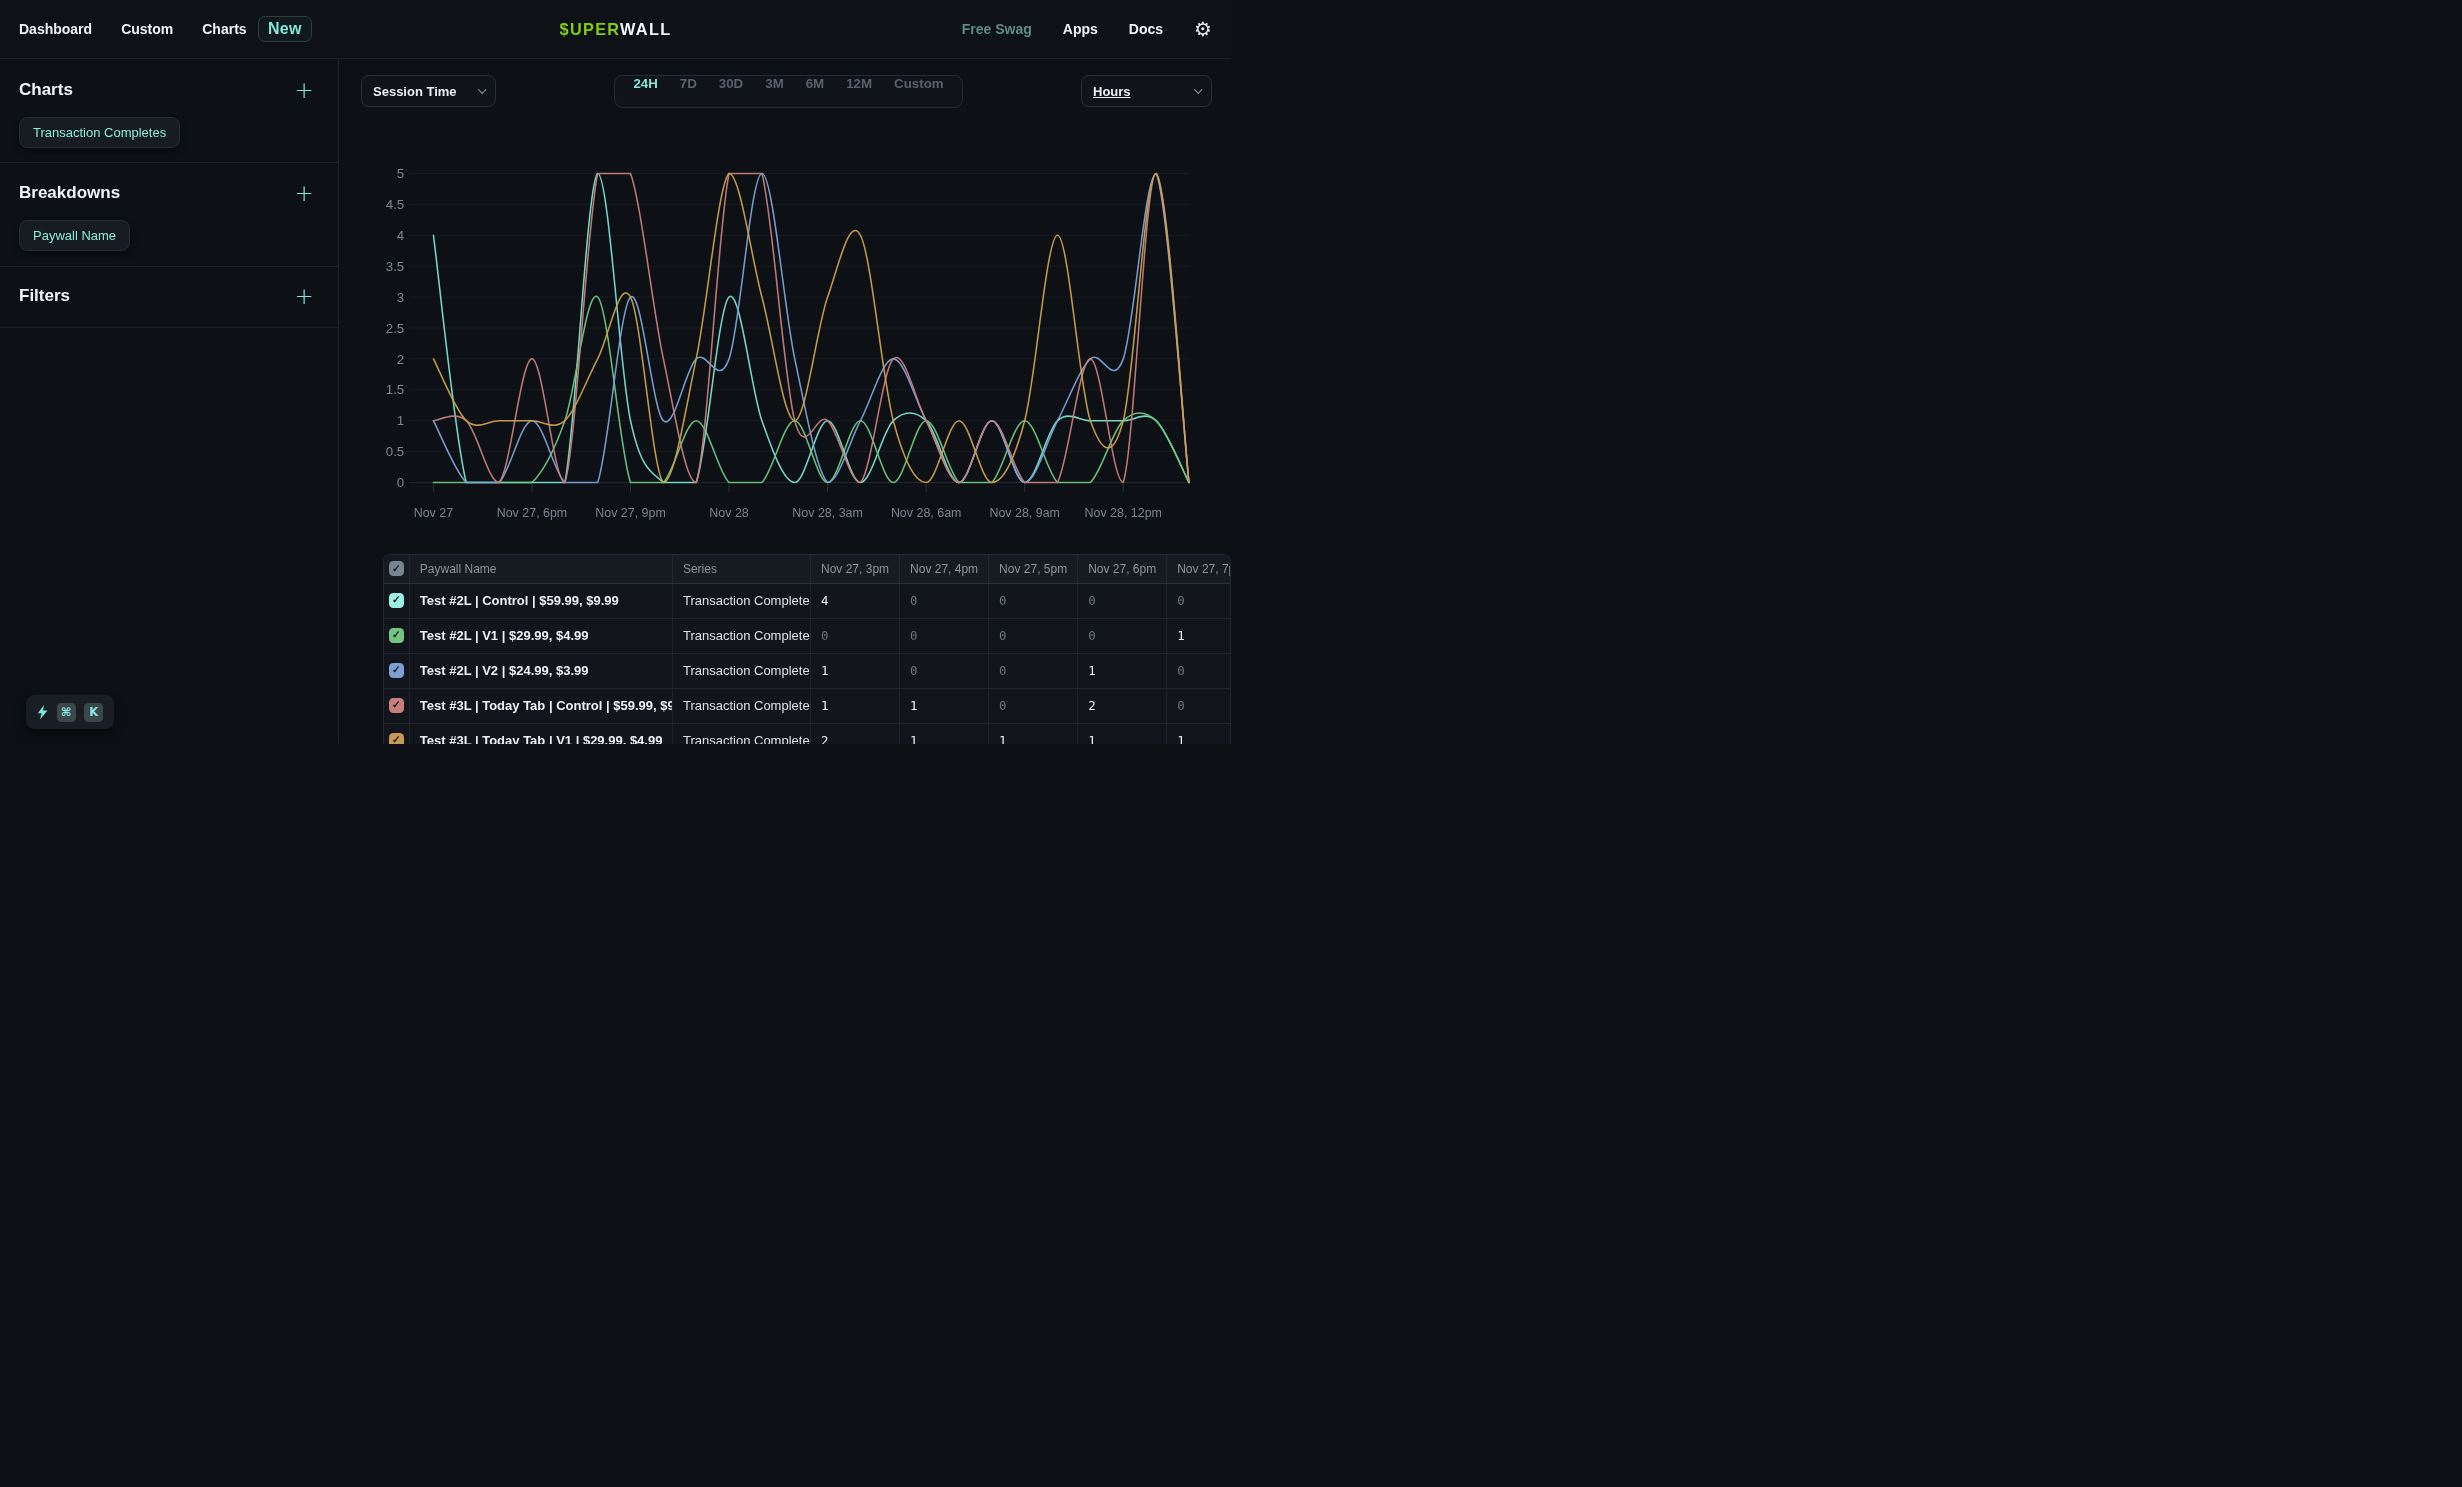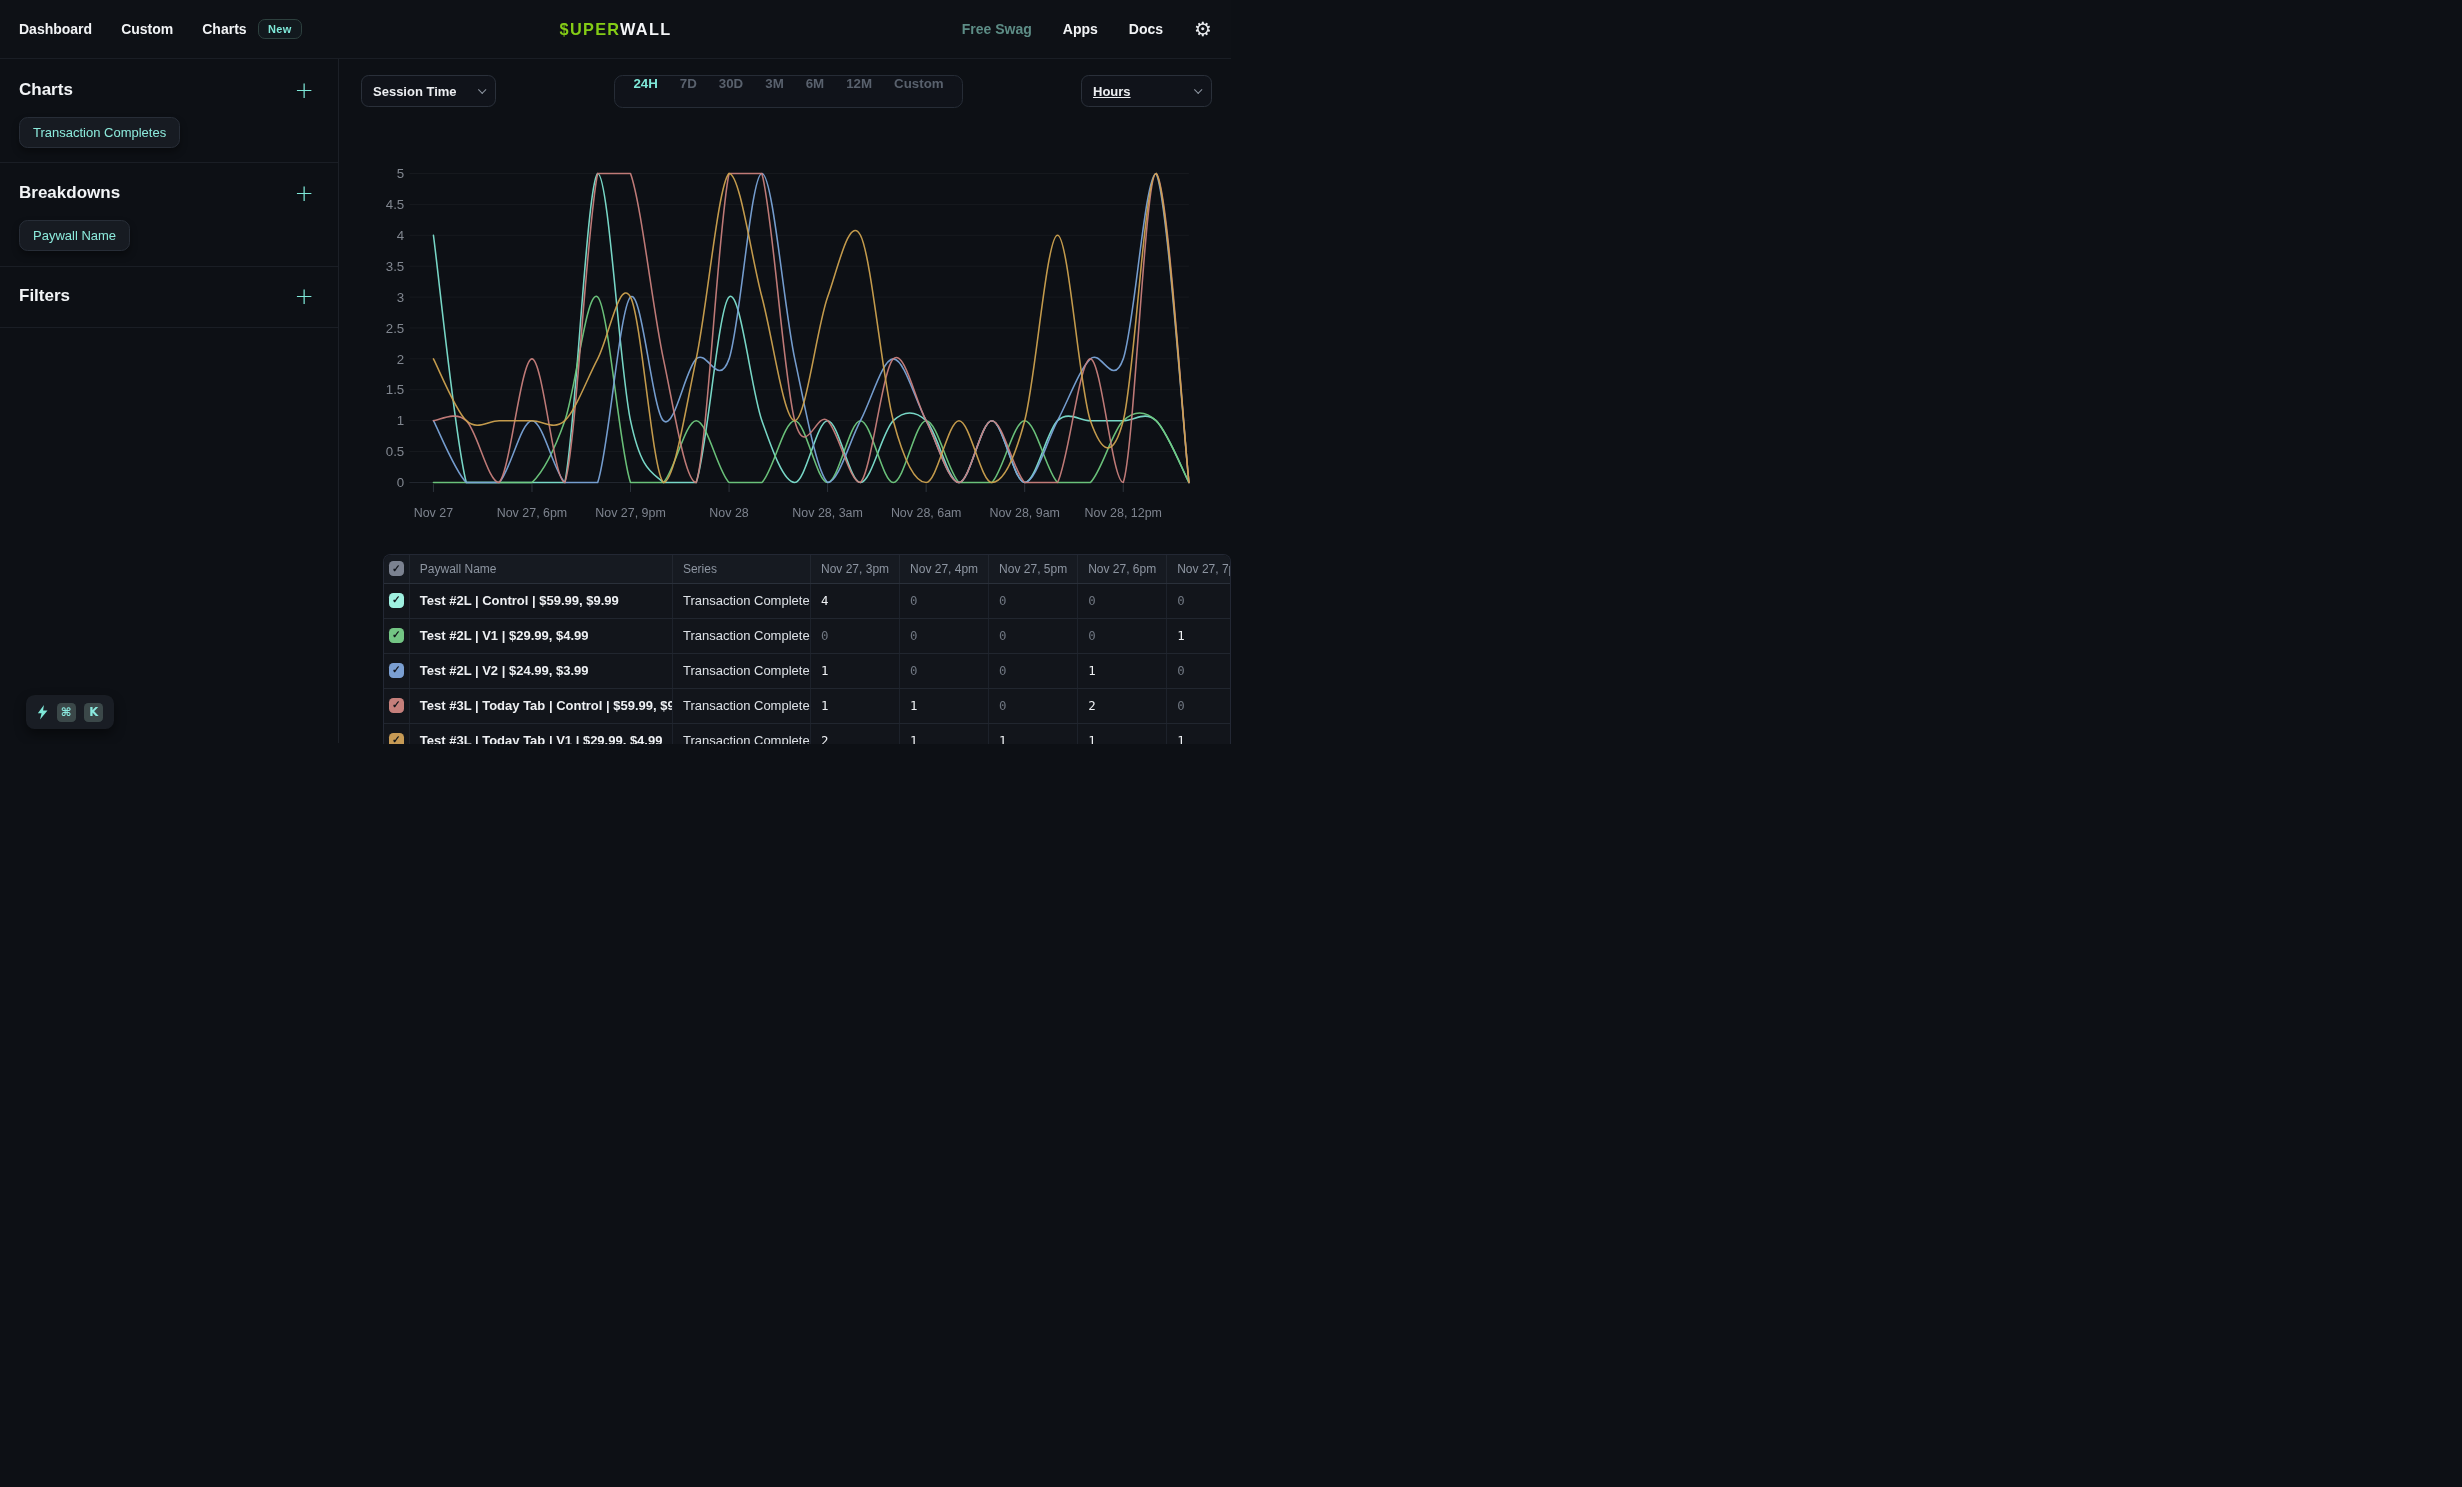--- a/index.html
+++ b/index.html
@@ -11,21 +11,21 @@
   }
   
   .nav {
     height:59px; display:flex; align-items:center; padding:8px 19px;
     border-bottom:0.9px solid #1a1e25; position:relative; background:#0e1116;
   }
   .nav-left { display:flex; align-items:center; gap:29px; }
   .nav-item { font-size:14px; font-weight:700; color:#f1f3f5; cursor:pointer; white-space:nowrap; }
   .charts-group { display:flex; align-items:center; gap:11px; }
   .new-badge {
-    font-size:11px; font-weight:700; color:#7fe9d9; letter-spacing:0.3px;
+    font-size:16px; font-weight:700; color:#7fe9d9; letter-spacing:0.3px;
     border:0.9px solid #2d403e; border-radius:6.9px; padding:3.4px 9.4px;
     background:rgba(127,233,217,.04);
   }
   .logo {
     position:absolute; left:50%; top:50%; transform:translate(-50%,-50%);
     font-size:16.3px; font-weight:800; letter-spacing:1.3px; white-space:nowrap;
   }
   .logo .accent { color:#84cc16; }
   .logo .rest { color:#f4f6f8; }
   .nav-right { margin-left:auto; display:flex; align-items:center; gap:31px; }

